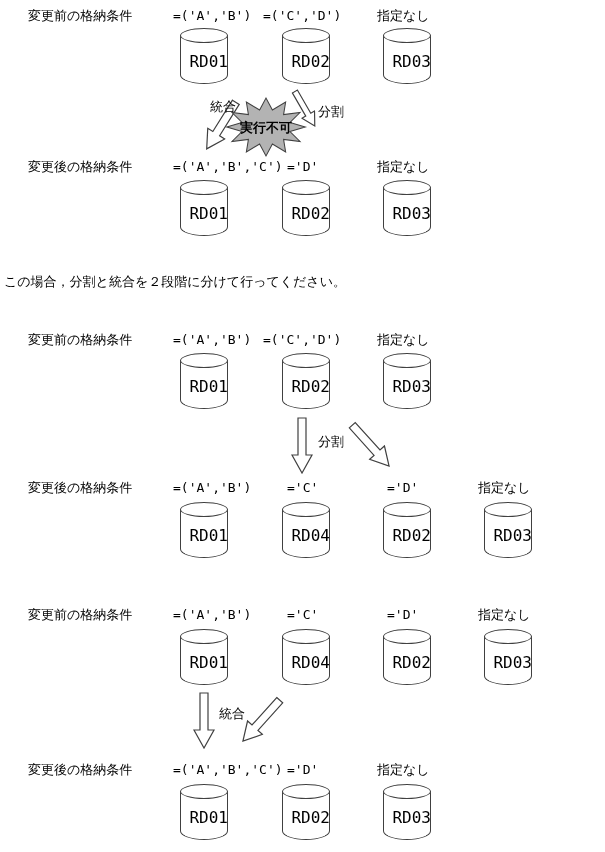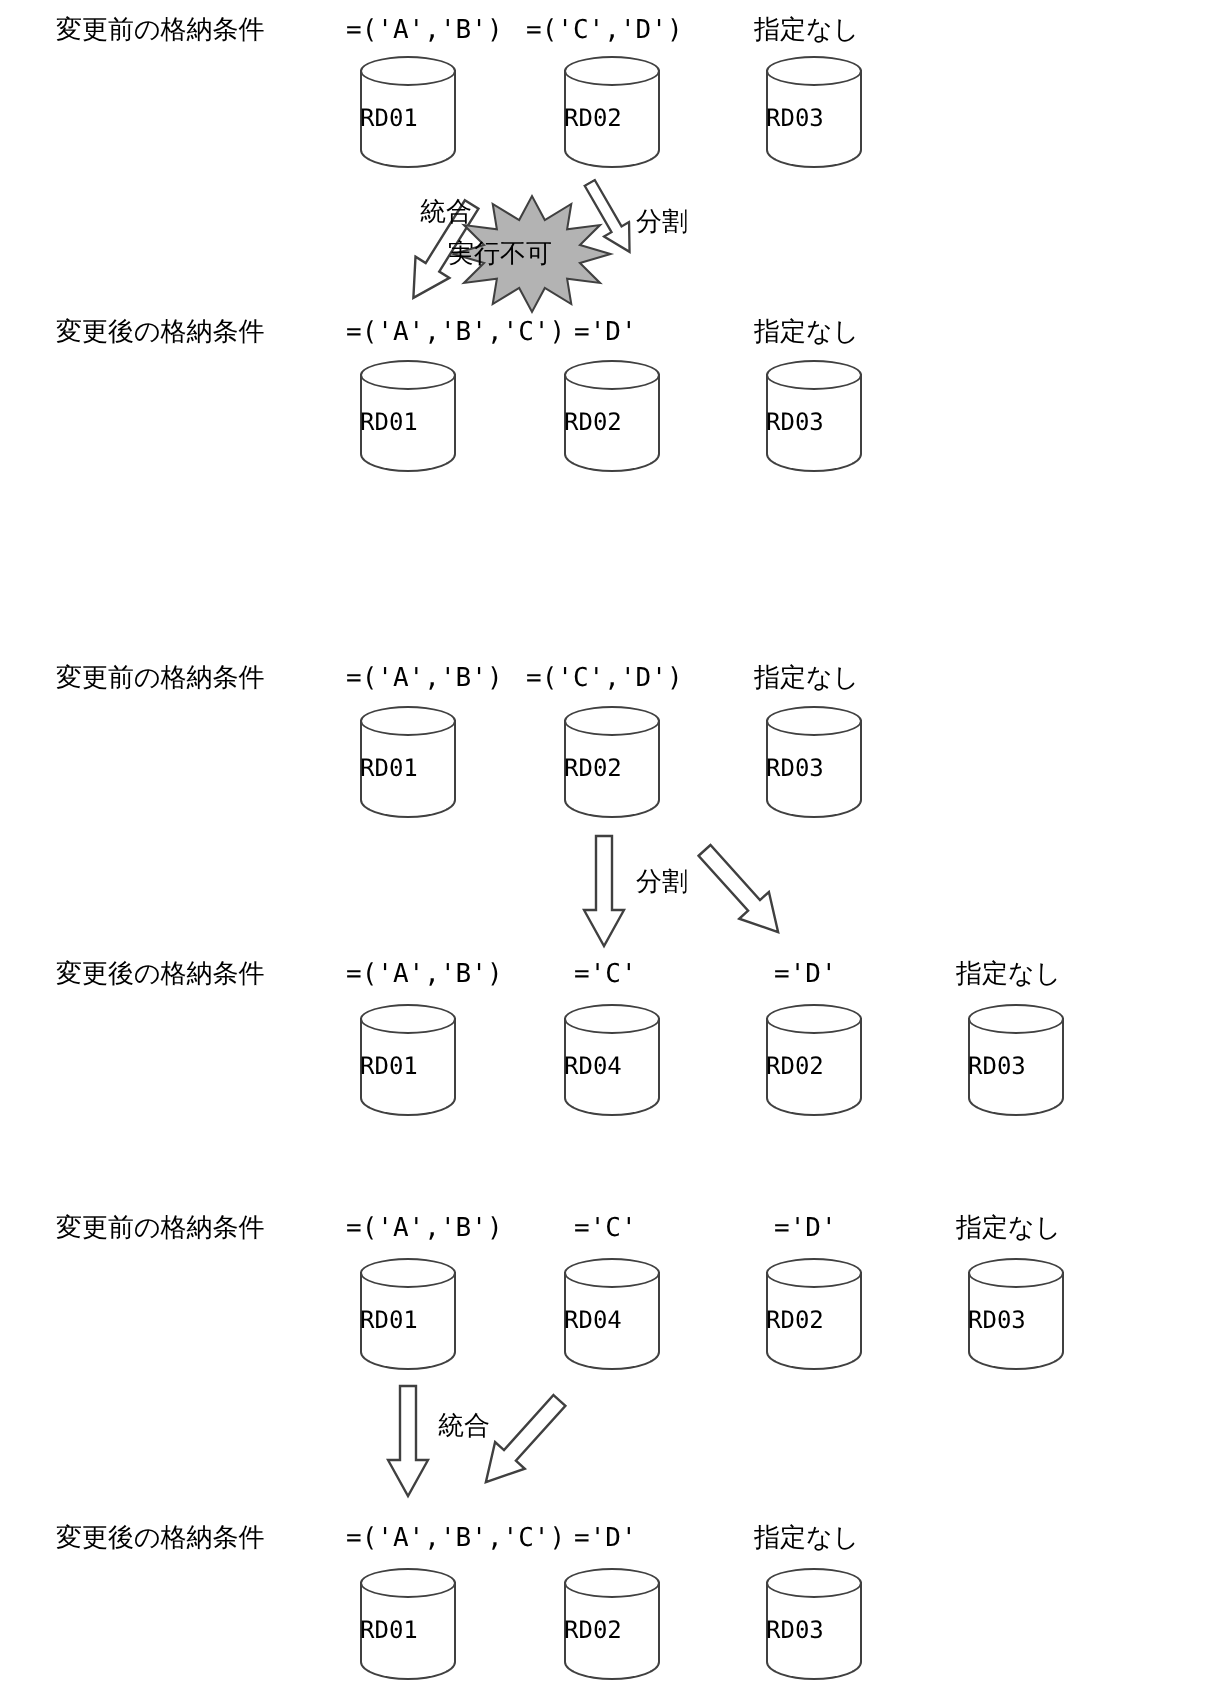--- a/index.html
+++ b/index.html
@@ -6,25 +6,25 @@
   .page{position:relative;width:605px;height:852px;background:#fff;overflow:hidden;
         font-family:"DejaVu Sans Mono","DejaVu Sans",sans-serif;color:#000;}
   .txt{position:absolute;font-size:13px;line-height:16px;white-space:nowrap;}
   
   .cyl{position:absolute;width:48px;height:56px;}
   .cyl::before{content:"";position:absolute;top:7px;left:0;right:0;bottom:0;background:#fff;
                border:1px solid #404040;border-top:none;box-sizing:border-box;
                border-radius:0 0 50% 50% / 0 0 9px 9px;}
   .cyl::after{content:"";position:absolute;top:0;left:0;right:0;height:15px;background:#fff;
               border:1px solid #404040;box-sizing:border-box;border-radius:50%;}
-  .cyl-label{position:absolute;top:24px;left:0;width:100%;text-align:left;font-size:12px;z-index:1;}
+  .cyl-label{position:absolute;top:24px;left:0;width:100%;text-align:right;font-size:16px;z-index:1;}
   
   .arr{position:absolute;z-index:0;}
   .star{position:absolute;z-index:1;}
-  .star-text{z-index:2;text-align:left;}
+  .star-text{z-index:2;text-align:center;font-weight:bold;}
 </style>
 </head>
 <body>
 
 <div class="page">
 
   <span class="txt" style="left:28px;top:8px;">変更前の格納条件</span>
   <span class="txt" style="left:173px;top:8px;">=('A','B')</span>
   <span class="txt" style="left:263px;top:8px;">=('C','D')</span>
   <span class="txt" style="left:377px;top:8px;">指定なし</span>
@@ -61,20 +61,21 @@
   <div class="cyl" style="left:180px;top:180px;">
       <span class="cyl-label">RD01</span>
     </div>
   <div class="cyl" style="left:282px;top:180px;">
       <span class="cyl-label">RD02</span>
     </div>
   <div class="cyl" style="left:383px;top:180px;">
       <span class="cyl-label">RD03</span>
     </div>
 
+  <span class="txt" style="left:4px;top:274px;">この場合，分割と統合を２段階に分けて行ってください。</span>
 
 
   <span class="txt" style="left:28px;top:332px;">変更前の格納条件</span>
   <span class="txt" style="left:173px;top:332px;">=('A','B')</span>
   <span class="txt" style="left:263px;top:332px;">=('C','D')</span>
   <span class="txt" style="left:377px;top:332px;">指定なし</span>
 
   <div class="cyl" style="left:180px;top:353px;">
       <span class="cyl-label">RD01</span>
     </div>

